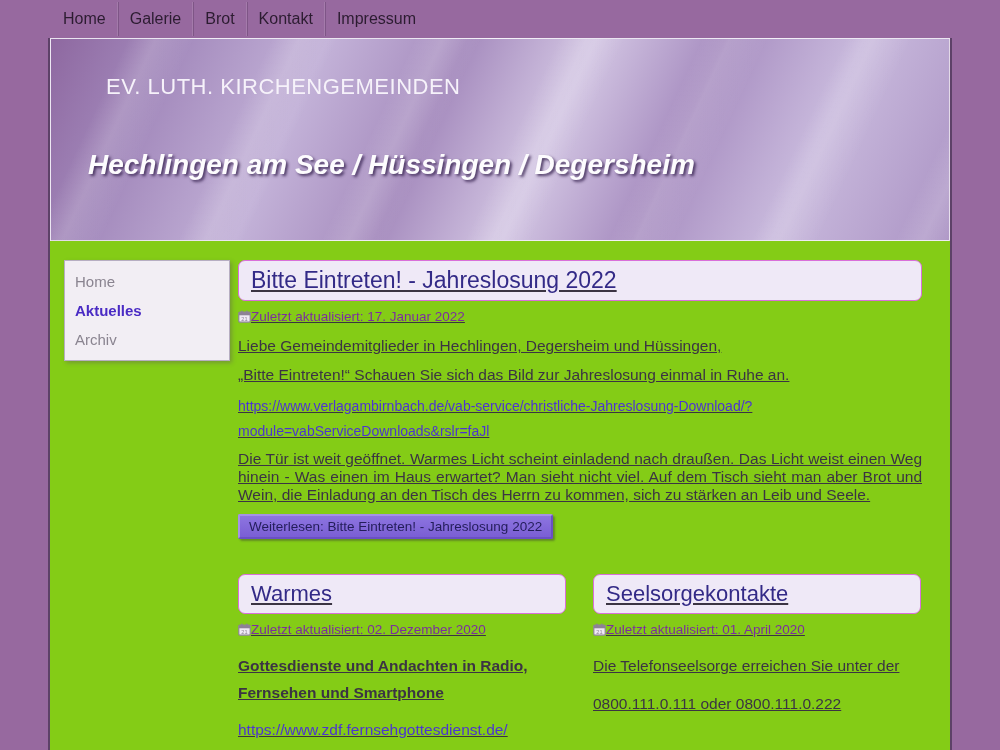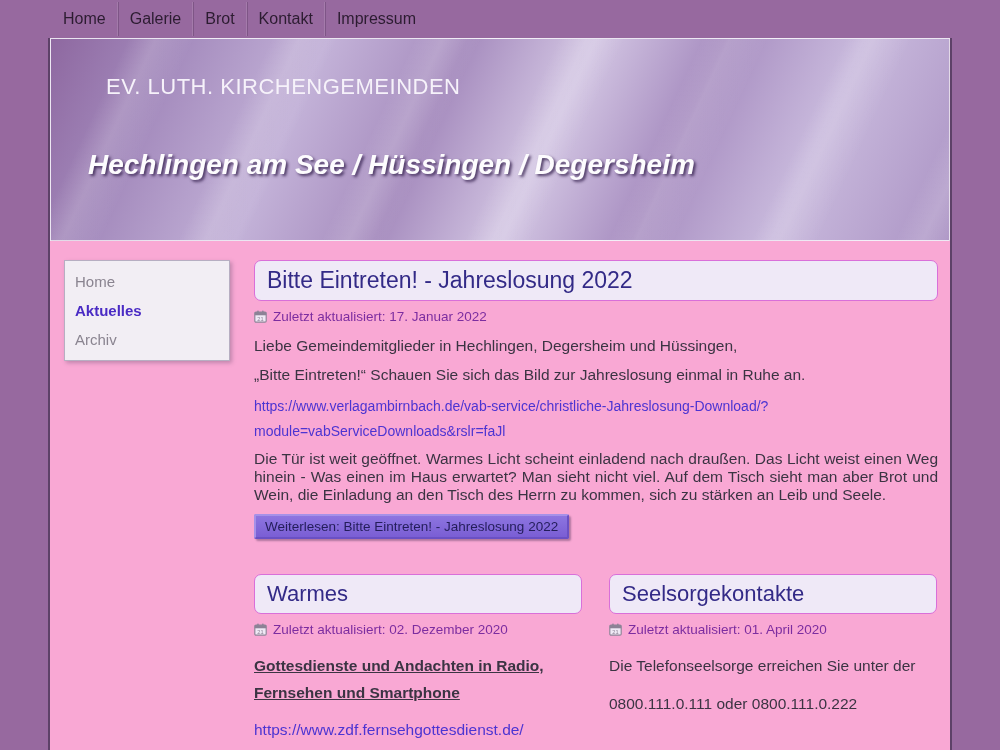--- a/index.html
+++ b/index.html
@@ -29,21 +29,21 @@
   }
   .topnav .nav-item:first-child { border-left:none; }
   .topnav .nav-item:last-child { border-right:none; }
 
   
   .wrapper {
     position:relative;
     margin:0 48px;
     width:904px;
     height:712px;
-    background:#f9a8d4;
+    background:#84cc16;
     border-left:2px solid #5d4168;
     border-right:2px solid #5d4168;
   }
 
   
   .banner {
     position:relative;
     height:203px;
     border:1px solid rgba(255,255,255,0.75);
     background:
@@ -93,38 +93,39 @@
     font-size:15px;
     color:#8a8490;
     padding:6px 10px;
     text-decoration:none;
     cursor:pointer;
   }
   .sidebar .side-item.active { color:#4a2bc4; font-weight:bold; }
 
   
   .main {
-    margin-left:24px;
+    margin-left:8px;
     width:684px;
+    text-decoration:underline;
   }
 
   .title-box {
     border:1px solid #d96fd9;
     border-radius:7px;
     background:#efe9f7;
     padding:6px 12px;
     font-size:23px;
     font-weight:normal;
     color:#332a87;
   }
 
   .date-row {
     display:flex;
     align-items:center;
-    gap:6px;
+    gap:0;
     margin-top:8px;
     font-size:13.5px;
     color:#7c2da0;
   }
   .cal-icon { width:13px; height:13px; flex:0 0 13px; }
 
   .para { font-size:15.5px; color:#3b3443; }
   .p-lead1 { margin-top:13px; }
   .p-lead2 { margin-top:11px; }
 

